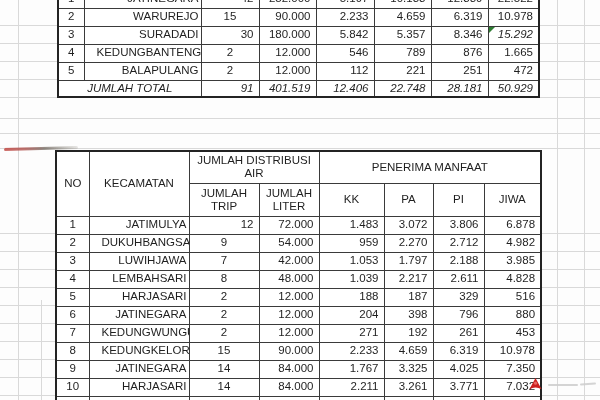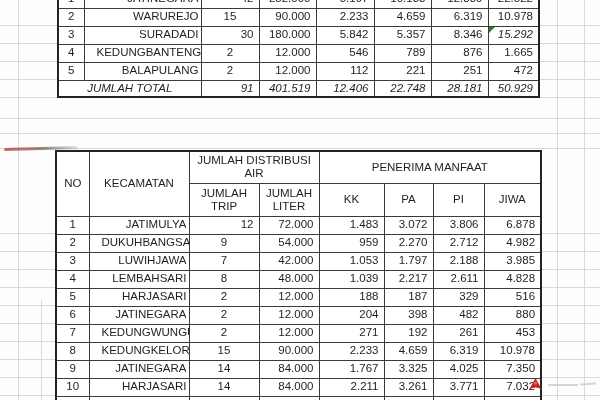--- a/index.html
+++ b/index.html
@@ -270,21 +270,21 @@
           <td class="c-pi">329</td>
           <td class="c-jiwa">516</td>
         </tr>
         <tr>
           <td class="c-no">6</td>
           <td class="c-kecamatan">JATINEGARA</td>
           <td class="c-trip a-center">2</td>
           <td class="c-liter">12.000</td>
           <td class="c-kk">204</td>
           <td class="c-pa">398</td>
-          <td class="c-pi">482</td>
+          <td class="c-pi">796</td>
           <td class="c-jiwa">880</td>
         </tr>
         <tr>
           <td class="c-no">7</td>
           <td class="c-kecamatan">KEDUNGWUNGU</td>
           <td class="c-trip a-center">2</td>
           <td class="c-liter">12.000</td>
           <td class="c-kk">271</td>
           <td class="c-pa">192</td>
           <td class="c-pi">261</td>

